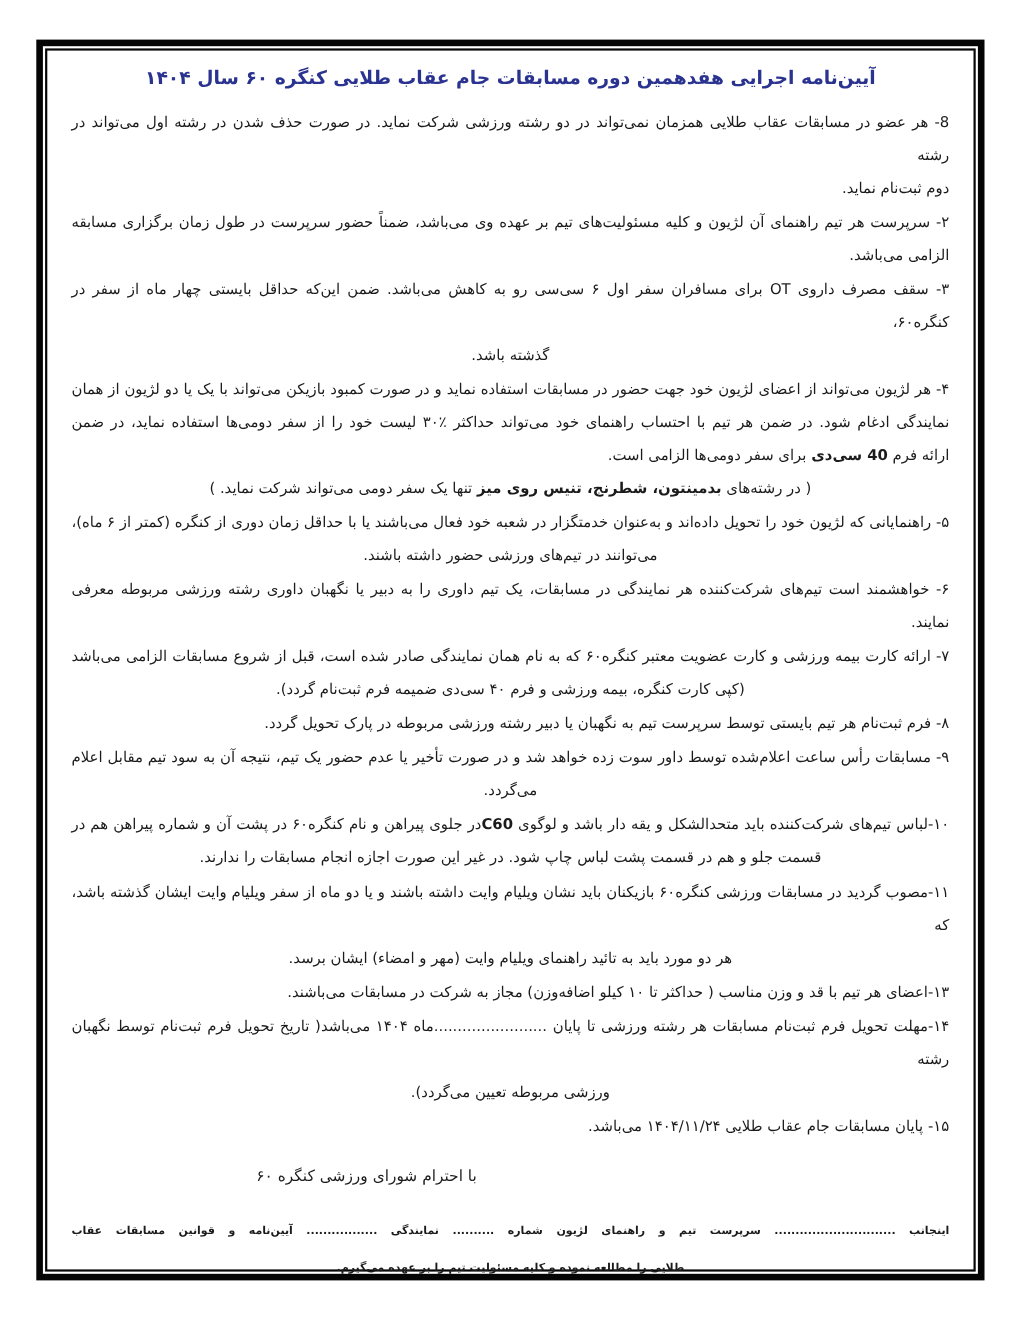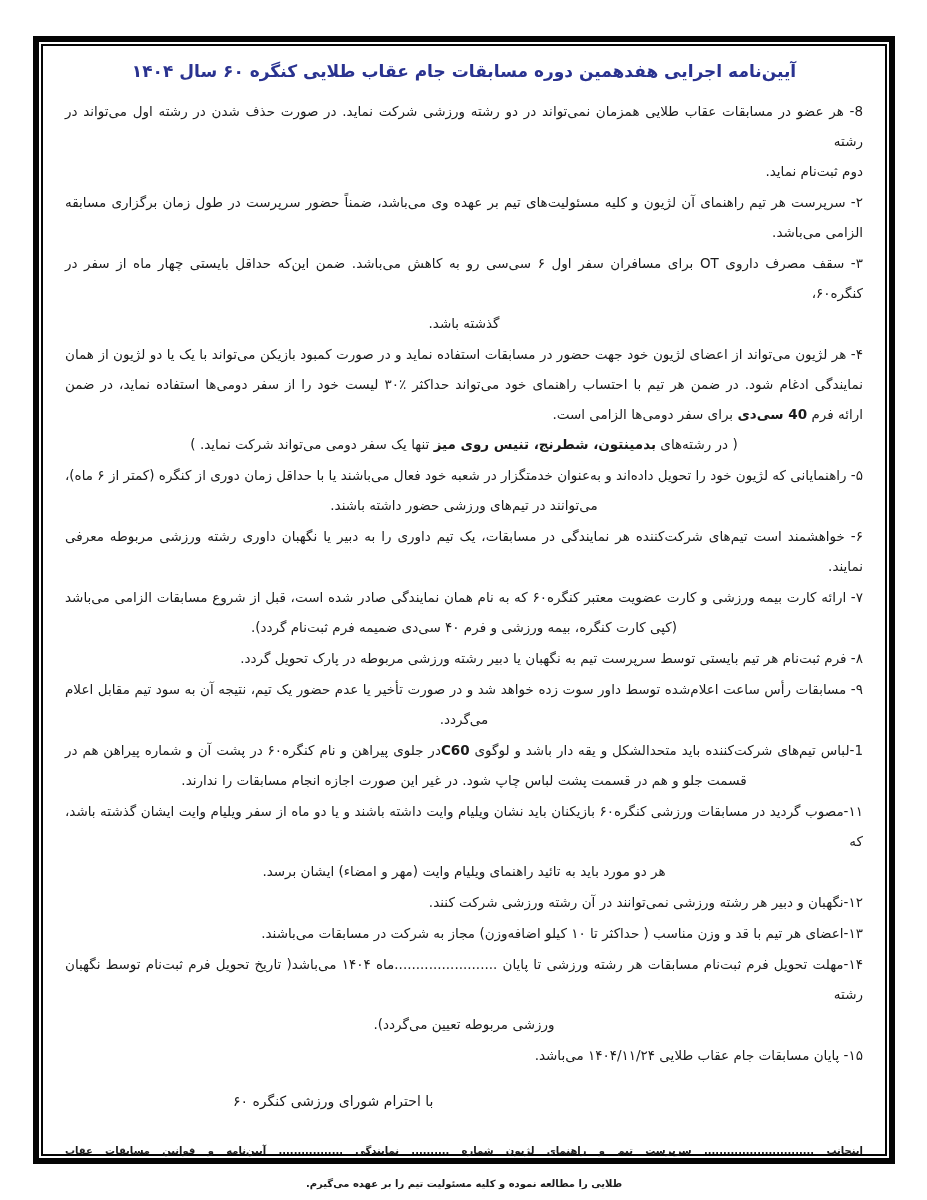--- a/index.html
+++ b/index.html
@@ -94,29 +94,26 @@
             <div class="line center"><span>(کپی کارت کنگره، بیمه ورزشی و فرم ۴۰ سی‌دی ضمیمه فرم ثبت‌نام گردد).</span></div>
           </div>
           <div class="item">
             <div class="line right"><span>۸- فرم ثبت‌نام هر تیم بایستی توسط سرپرست تیم به نگهبان یا دبیر رشته ورزشی مربوطه در پارک تحویل گردد.</span></div>
           </div>
           <div class="item">
             <div class="line justify"><span>۹- مسابقات رأس ساعت اعلام‌شده توسط داور سوت زده خواهد شد و در صورت تأخیر یا عدم حضور یک تیم، نتیجه آن به سود تیم مقابل اعلام</span></div>
             <div class="line center"><span>می‌گردد.</span></div>
           </div>
           <div class="item">
-            <div class="line justify"><span>1-لباس تیم‌های شرکت‌کننده باید متحدالشکل و یقه دار باشد و لوگوی </span><span class="b">C60</span><span>در جلوی پیراهن و نام کنگره۶۰ در پشت آن و شماره پیراهن هم در</span></div>
+            <div class="line justify"><span>۱۰-لباس تیم‌های شرکت‌کننده باید متحدالشکل و یقه دار باشد و لوگوی </span><span class="b">C60</span><span>در جلوی پیراهن و نام کنگره۶۰ در پشت آن و شماره پیراهن هم در</span></div>
             <div class="line center"><span>قسمت جلو و هم در قسمت پشت لباس چاپ شود. در غیر این صورت اجازه انجام مسابقات را ندارند.</span></div>
           </div>
           <div class="item">
             <div class="line justify"><span>۱۱-مصوب گردید در مسابقات ورزشی کنگره۶۰ بازیکنان باید نشان ویلیام وایت داشته باشند و یا دو ماه از سفر ویلیام وایت ایشان گذشته باشد، که</span></div>
             <div class="line center"><span>هر دو مورد باید به تائید راهنمای ویلیام وایت (مهر و امضاء) ایشان برسد.</span></div>
-          </div>
-          <div class="item">
-            <div class="line right"><span>۱۲-نگهبان و دبیر هر رشته ورزشی نمی‌توانند در آن رشته ورزشی شرکت کنند.</span></div>
           </div>
           <div class="item">
             <div class="line right"><span>۱۳-اعضای هر تیم با قد و وزن مناسب ( حداکثر تا ۱۰ کیلو اضافه‌وزن) مجاز به شرکت در مسابقات می‌باشند.</span></div>
           </div>
           <div class="item">
             <div class="line justify"><span>۱۴-مهلت تحویل فرم ثبت‌نام مسابقات هر رشته ورزشی تا پایان ........................ماه ۱۴۰۴ می‌باشد( تاریخ تحویل فرم ثبت‌نام توسط نگهبان رشته</span></div>
             <div class="line center"><span>ورزشی مربوطه تعیین می‌گردد).</span></div>
           </div>
           <div class="item">
             <div class="line right"><span>۱۵- پایان مسابقات جام عقاب طلایی ۱۴۰۴/۱۱/۲۴ می‌باشد.</span></div>

